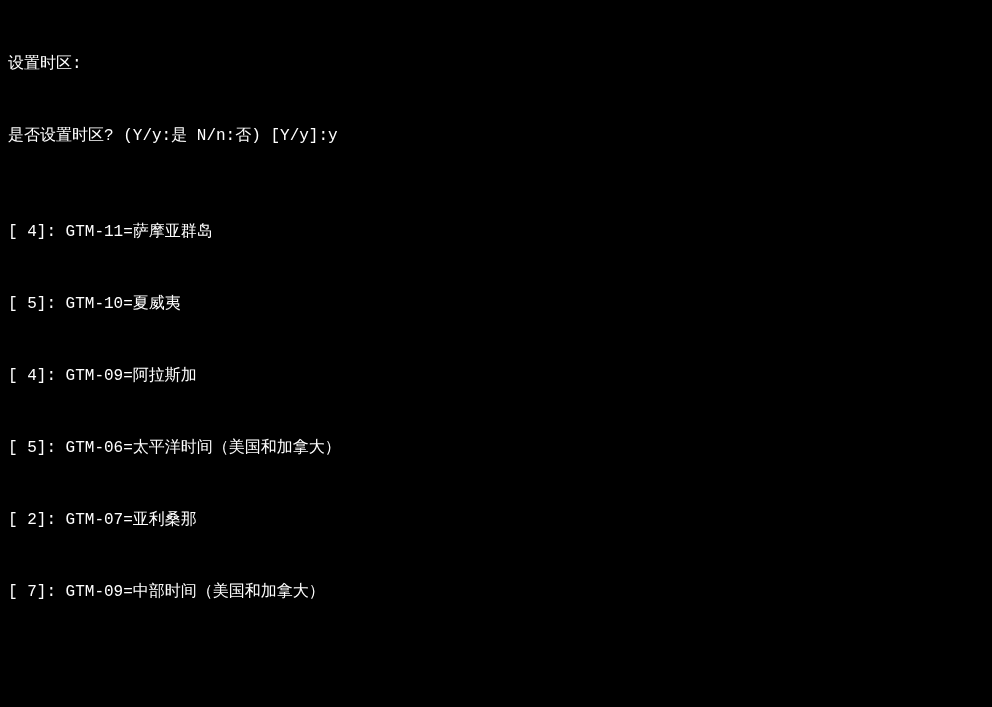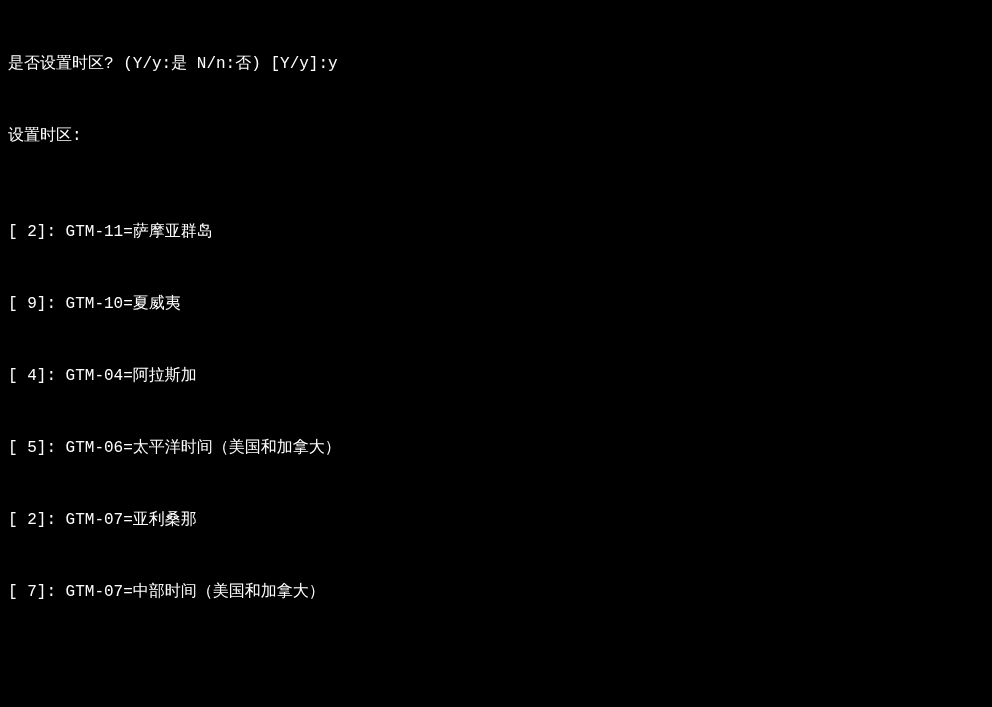--- a/index.html
+++ b/index.html
@@ -20,29 +20,29 @@
     .term {
       color: #fff;
       white-space: pre;
     }
     .line { white-space: pre; }
   </style>
 </head>
 <body>
 
 <div class="term">
+  <div class="line">设置时区:</div>
   <div class="line">是否设置时区? (Y/y:是 N/n:否) [Y/y]:y</div>
-  <div class="line">设置时区:</div>
 
-  <div class="line">[ 2]: GTM-11=萨摩亚群岛</div>
-  <div class="line">[ 9]: GTM-10=夏威夷</div>
-  <div class="line">[ 4]: GTM-04=阿拉斯加</div>
+  <div class="line">[ 4]: GTM-11=萨摩亚群岛</div>
+  <div class="line">[ 5]: GTM-10=夏威夷</div>
+  <div class="line">[ 4]: GTM-09=阿拉斯加</div>
   <div class="line">[ 5]: GTM-06=太平洋时间（美国和加拿大）</div>
   <div class="line">[ 2]: GTM-07=亚利桑那</div>
-  <div class="line">[ 7]: GTM-07=中部时间（美国和加拿大）</div>
+  <div class="line">[ 7]: GTM-09=中部时间（美国和加拿大）</div>
   
   
   
   
   
   
   
   
   
   

